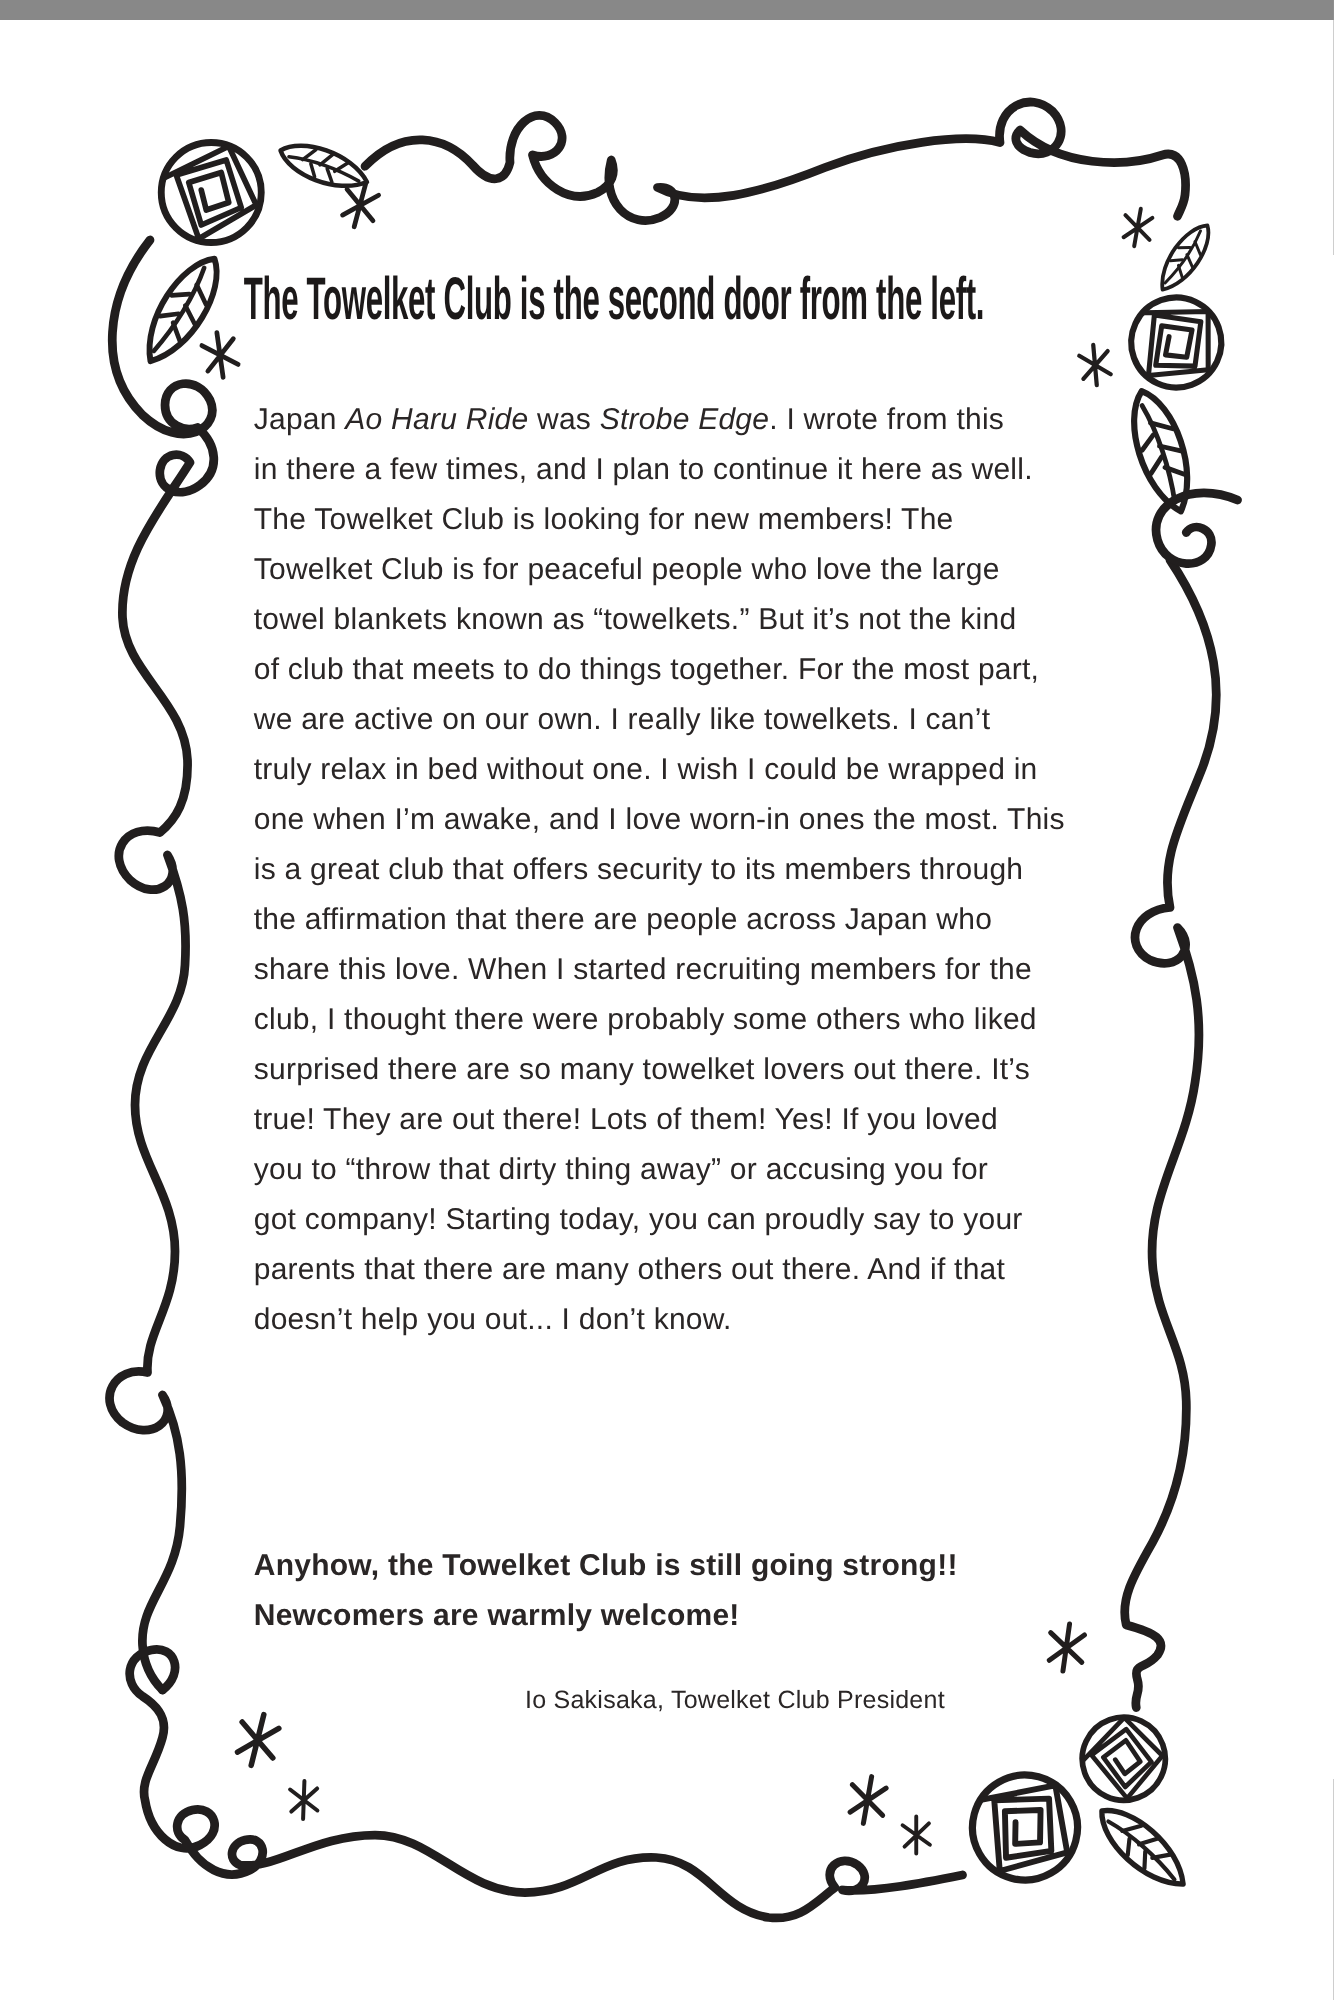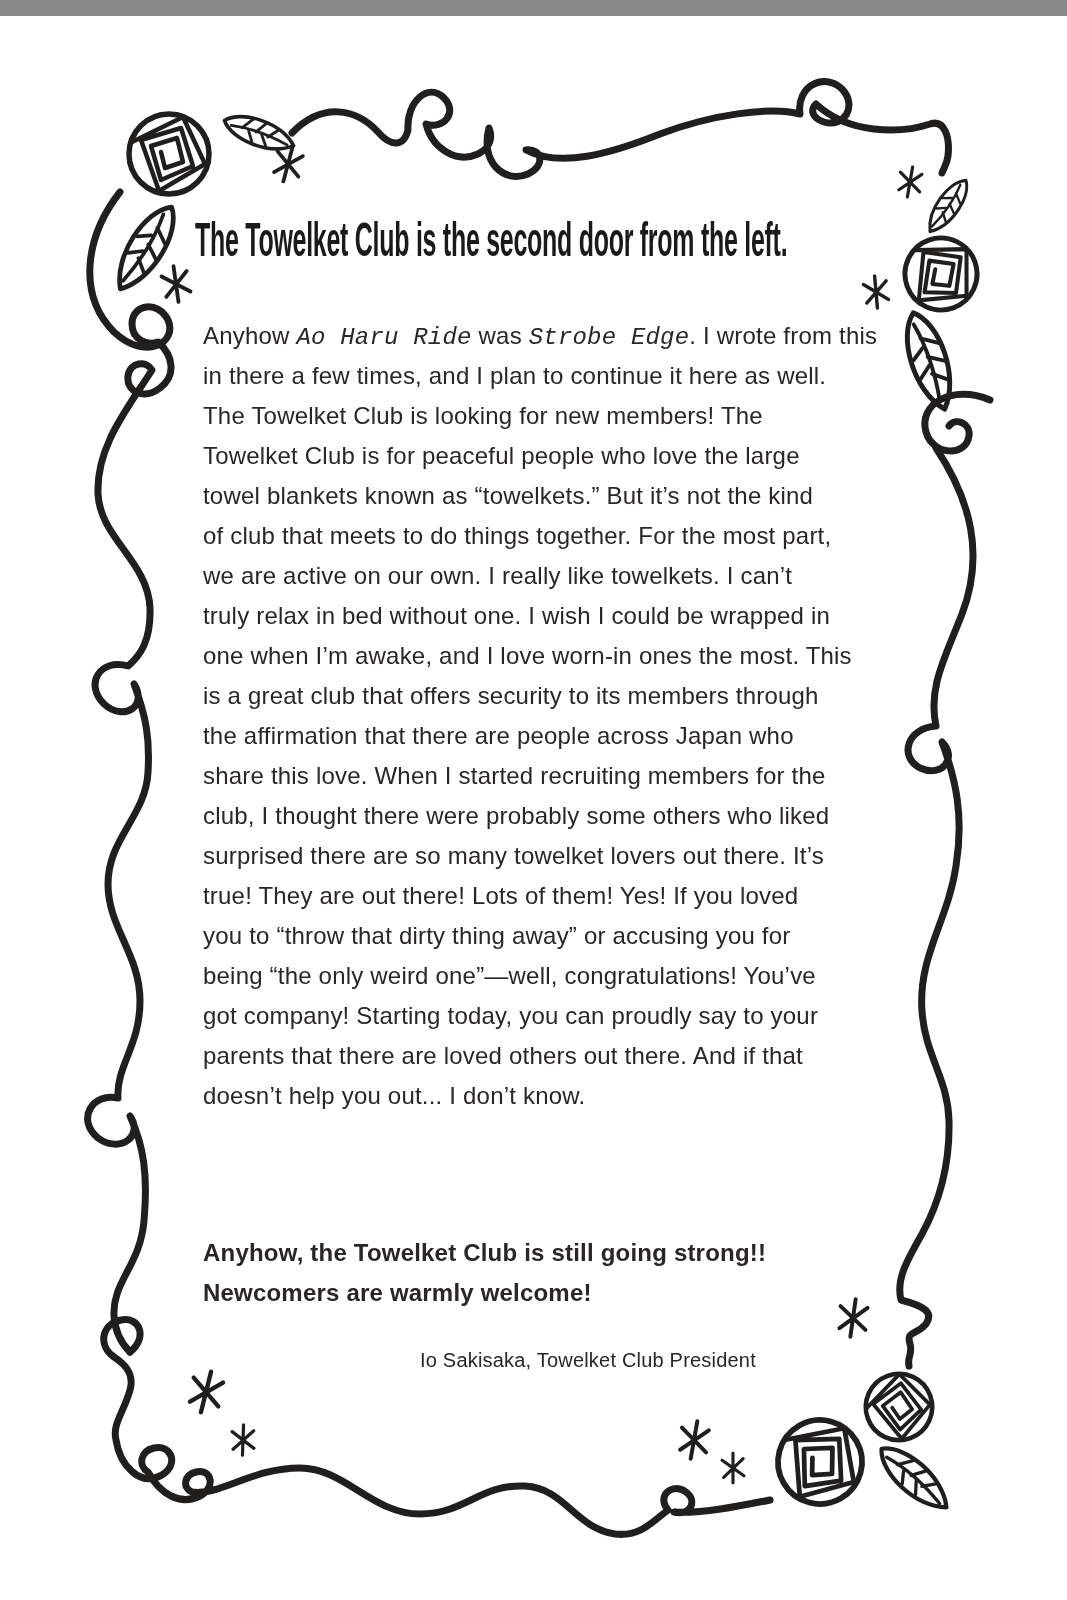--- a/index.html
+++ b/index.html
@@ -19,21 +19,21 @@
     white-space:nowrap;
     transform:scaleX(0.52);transform-origin:left top;
     color:#1c1919;
   }
   .body-text{
     position:absolute;left:203px;top:300px;width:690px;
     font-size:24px;line-height:40px;letter-spacing:0.2px;
     color:#2a2626;
   }
   .body-text .line{white-space:nowrap;height:40px;}
-  .body-text em{font-style:italic;font-family:Liberation Mono, monospace;}
+  .body-text em{font-style:italic;}
   .closing{
     position:absolute;left:203px;top:1217px;width:690px;
     font-size:24px;line-height:40px;letter-spacing:0.2px;
     color:#2a2626;
     font-weight:bold;
   }
   .closing .line{white-space:nowrap;height:40px;}
   .signature{
     position:absolute;left:420px;top:1333px;
     font-size:20px;letter-spacing:0.2px;white-space:nowrap;
@@ -164,39 +164,38 @@
     <use href="#g-spark" transform="translate(853,1302) rotate(8)"></use>
     <use href="#g-spark" transform="translate(694,1424) rotate(10) scale(1.0)"></use>
     <use href="#g-spark" transform="translate(733,1452) rotate(0) scale(0.78)"></use>
     <use href="#g-spark" transform="translate(206,1376) rotate(14) scale(1.1)"></use>
     <use href="#g-spark" transform="translate(243,1424) rotate(2) scale(0.8)"></use>
   </svg>
 
   <h1 class="title">The Towelket Club is the second door from the left.</h1>
 
   <div class="body-text">
-    <div class="line"><span>Anyhow </span><em>Ao Haru Ride</em><span> was </span><em>Strobe Edge</em><span>. I wrote from this</span></div>
+    <div class="line"><span>Japan </span><em>Ao Haru Ride</em><span> was </span><em>Strobe Edge</em><span>. I wrote from this</span></div>
     <div class="line">in there a few times, and I plan to continue it here as well.</div>
     <div class="line">The Towelket Club is looking for new members! The</div>
     <div class="line">Towelket Club is for peaceful people who love the large</div>
     <div class="line">towel blankets known as “towelkets.” But it’s not the kind</div>
     <div class="line">of club that meets to do things together. For the most part,</div>
     <div class="line">we are active on our own. I really like towelkets. I can’t</div>
     <div class="line">truly relax in bed without one. I wish I could be wrapped in</div>
     <div class="line">one when I’m awake, and I love worn-in ones the most. This</div>
     <div class="line">is a great club that offers security to its members through</div>
     <div class="line">the affirmation that there are people across Japan who</div>
     <div class="line">share this love. When I started recruiting members for the</div>
     <div class="line">club, I thought there were probably some others who liked</div>
     <div class="line">surprised there are so many towelket lovers out there. It’s</div>
     <div class="line">true! They are out there! Lots of them! Yes! If you loved</div>
     <div class="line">you to “throw that dirty thing away” or accusing you for</div>
-    <div class="line">being “the only weird one”—well, congratulations! You’ve</div>
     <div class="line">got company! Starting today, you can proudly say to your</div>
-    <div class="line">parents that there are loved others out there. And if that</div>
+    <div class="line">parents that there are many others out there. And if that</div>
     <div class="line">doesn’t help you out... I don’t know.</div>
   </div>
 
   <div class="closing">
     <div class="line">Anyhow, the Towelket Club is still going strong!!</div>
     <div class="line">Newcomers are warmly welcome!</div>
   </div>
 
   <div class="signature">Io Sakisaka, Towelket Club President</div>
 

